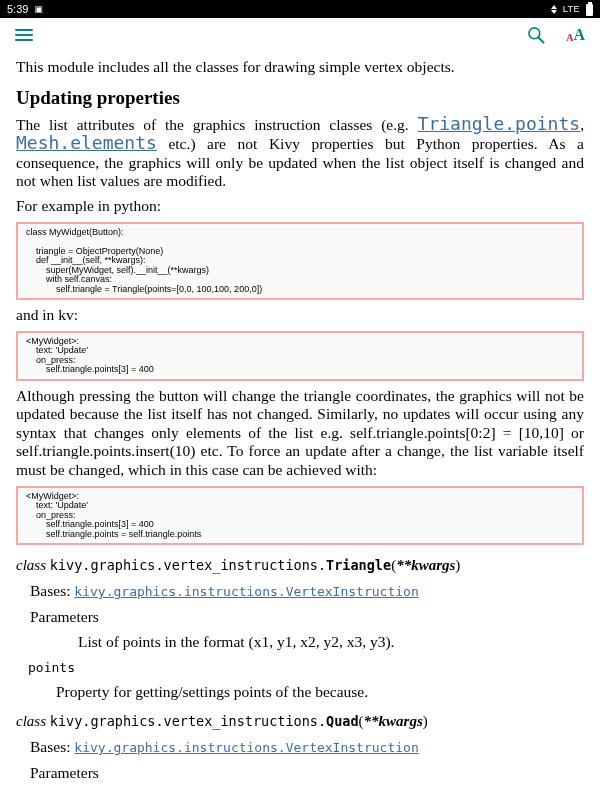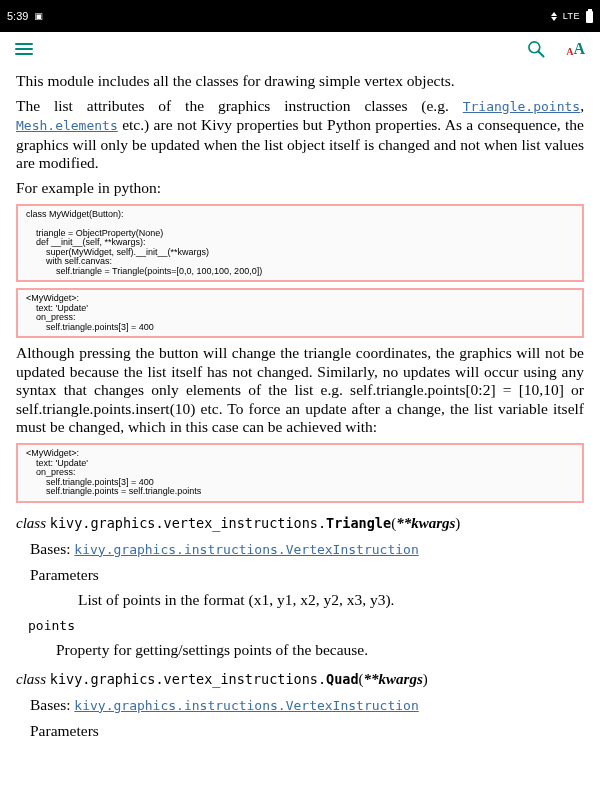--- a/index.html
+++ b/index.html
@@ -1,21 +1,21 @@
 <!DOCTYPE html>
 <html><head>
 <meta charset="utf-8">
 <style>
   * { margin:0; padding:0; box-sizing:border-box; }
   html,body { width:600px; height:800px; }
   body { font-family:"Liberation Serif", serif; background:#fff; color:#000; }
   .screen { width:600px; height:800px; background:#fff; overflow:hidden; display:flex; flex-direction:column; }
 
   
-  .status-bar { height:32px; flex:0 0 auto; background:#000; color:#fff; display:flex; align-items:center;
+  .status-bar { height:18px; flex:0 0 auto; background:#000; color:#fff; display:flex; align-items:center;
     justify-content:space-between; padding:4px 7px; font-family:"Liberation Sans", sans-serif; font-size:11px; }
   .sb-left, .sb-right { display:flex; align-items:center; gap:6px; }
   .sb-time { font-size:11px; }
   .sb-notif { font-size:9px; line-height:1; }
   .sb-net { font-size:9px; letter-spacing:.5px; }
   .net-arrows { display:inline-flex; flex-direction:column; gap:1px; }
   .net-arrows i { display:block; width:0; height:0; border-left:3px solid transparent; border-right:3px solid transparent; }
   .net-arrows i.up { border-bottom:4px solid #fff; }
   .net-arrows i.down { border-top:4px solid #fff; }
   .battery { width:7px; height:12px; background:#fff; border-radius:1px; position:relative; margin-top:1px; }
@@ -31,21 +31,21 @@
   .font-icon { cursor:pointer; line-height:1; display:inline-flex; align-items:flex-end; }
   .fi-small { color:#C62828; font-size:10px; font-weight:bold; font-family:"Liberation Serif", serif; }
   .fi-large { color:#00897B; font-size:16px; font-weight:bold; font-family:"Liberation Serif", serif; }
 
   
   .page-body { flex:1 1 auto; overflow:hidden; padding:0 16px; }
   p.para { font-size:15.5px; line-height:18.6px; margin:6px 0; }
   p.just { text-align:justify; }
   .intro-cut { margin-top:-7px; }
   h2.heading { font-size:19px; line-height:22px; font-weight:bold; margin:10px 0 6px; }
-  a.code-link { font-family:"DejaVu Sans Mono", monospace; font-size:13px; color:#3A6EA5;
+  a.code-link { font-family:"DejaVu Sans Mono", monospace; font-size:18px; color:#3A6EA5;
     text-decoration:underline; cursor:pointer; }
   pre.code { font-family:Liberation Sans, sans-serif; font-size:9px; line-height:9.5px;
     background:#FAFAFA; border:2px solid #fca5a5; padding:4px 8px; margin:6px 0; white-space:pre; overflow:hidden; }
 
   
   .api-sig { font-size:15px; line-height:20px; margin:10px 0 6px; }
   .sig-class { font-style:italic; }
   .sig-module, .sig-name { font-family:"DejaVu Sans Mono", monospace; font-size:13.5px; }
   .sig-name { font-weight:bold; }
   .sig-paren { font-size:15px; }
@@ -98,33 +98,35 @@
           <span class="fi-small">A</span>
           <span class="fi-large">A</span>
         </span>
     </div>
   </div>
 
   <div class="page-body">
 
     <p class="para intro-cut">This module includes all the classes for drawing simple vertex objects.</p>
 
+    <h2 class="heading">Updating properties</h2>
 
     <p class="para just"><span>The list attributes of the graphics instruction classes (e.g. </span><a class="code-link">Triangle.points</a><span>, </span><a class="code-link">Mesh.elements</a><span> etc.) are not Kivy properties but Python properties. As a consequence, the graphics will only be updated when the list object itself is changed and not when list values are modified.</span></p>
 
     <p class="para">For example in python:</p>
 
     <pre class="code">class MyWidget(Button):
 
     triangle = ObjectProperty(None)
     def __init__(self, **kwargs):
         super(MyWidget, self).__init__(**kwargs)
         with self.canvas:
             self.triangle = Triangle(points=[0,0, 100,100, 200,0])</pre>
 
+    <p class="para">and in kv:</p>
 
     <pre class="code">&lt;MyWidget&gt;:
     text: 'Update'
     on_press:
         self.triangle.points[3] = 400</pre>
 
     <p class="para just">Although pressing the button will change the triangle coordinates, the graphics will not be updated because the list itself has not changed. Similarly, no updates will occur using any syntax that changes only elements of the list e.g. self.triangle.points[0:2] = [10,10] or self.triangle.points.insert(10) etc. To force an update after a change, the list variable itself must be changed, which in this case can be achieved with:</p>
 
     <pre class="code">&lt;MyWidget&gt;:
     text: 'Update'

